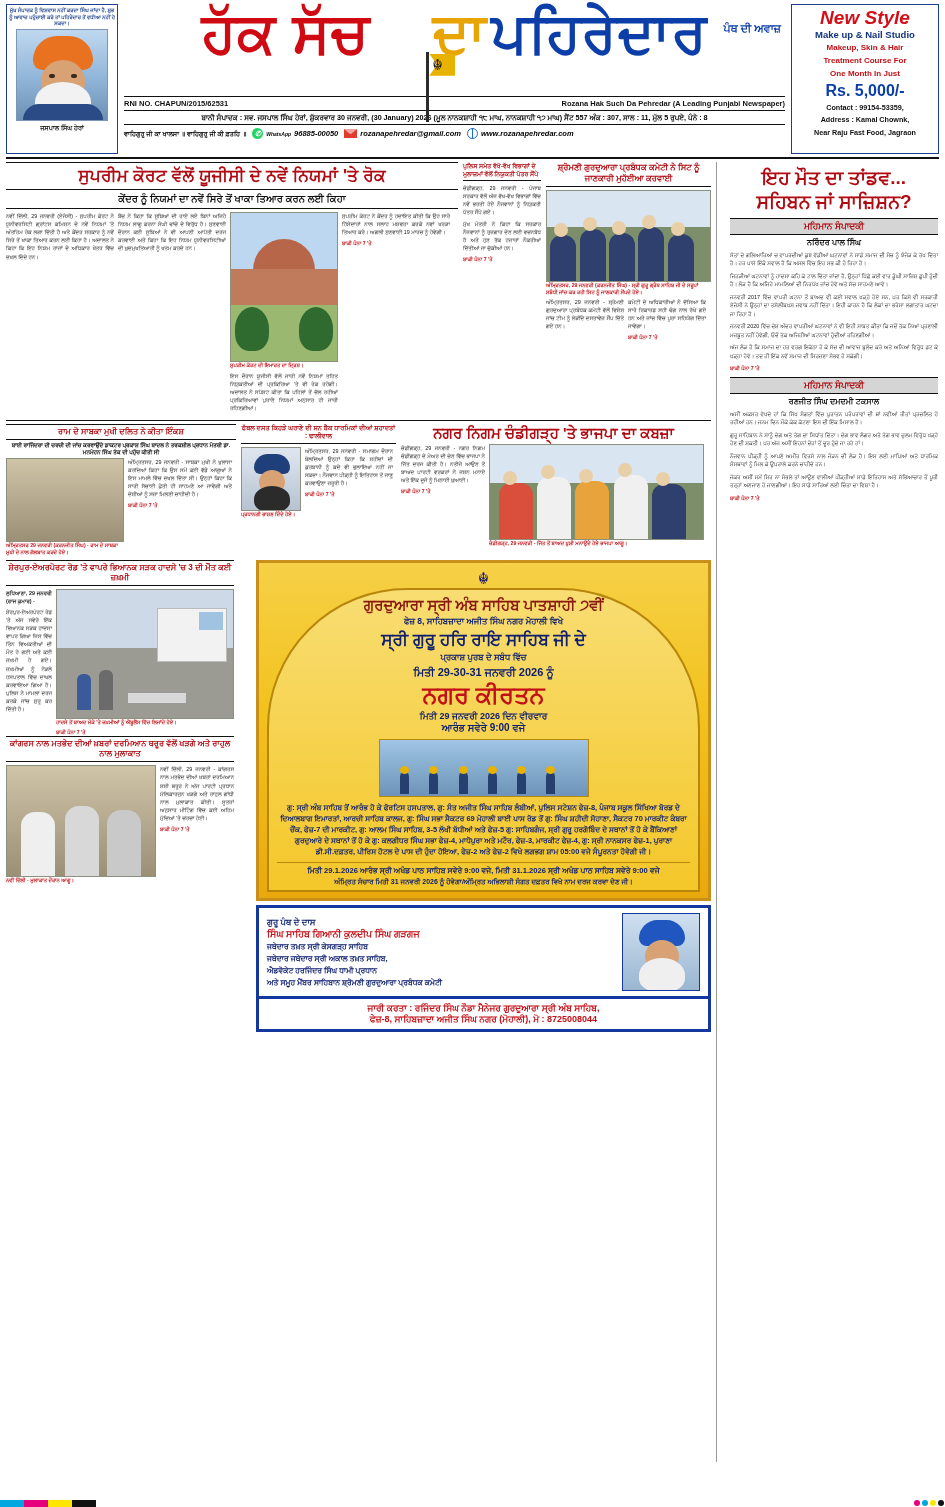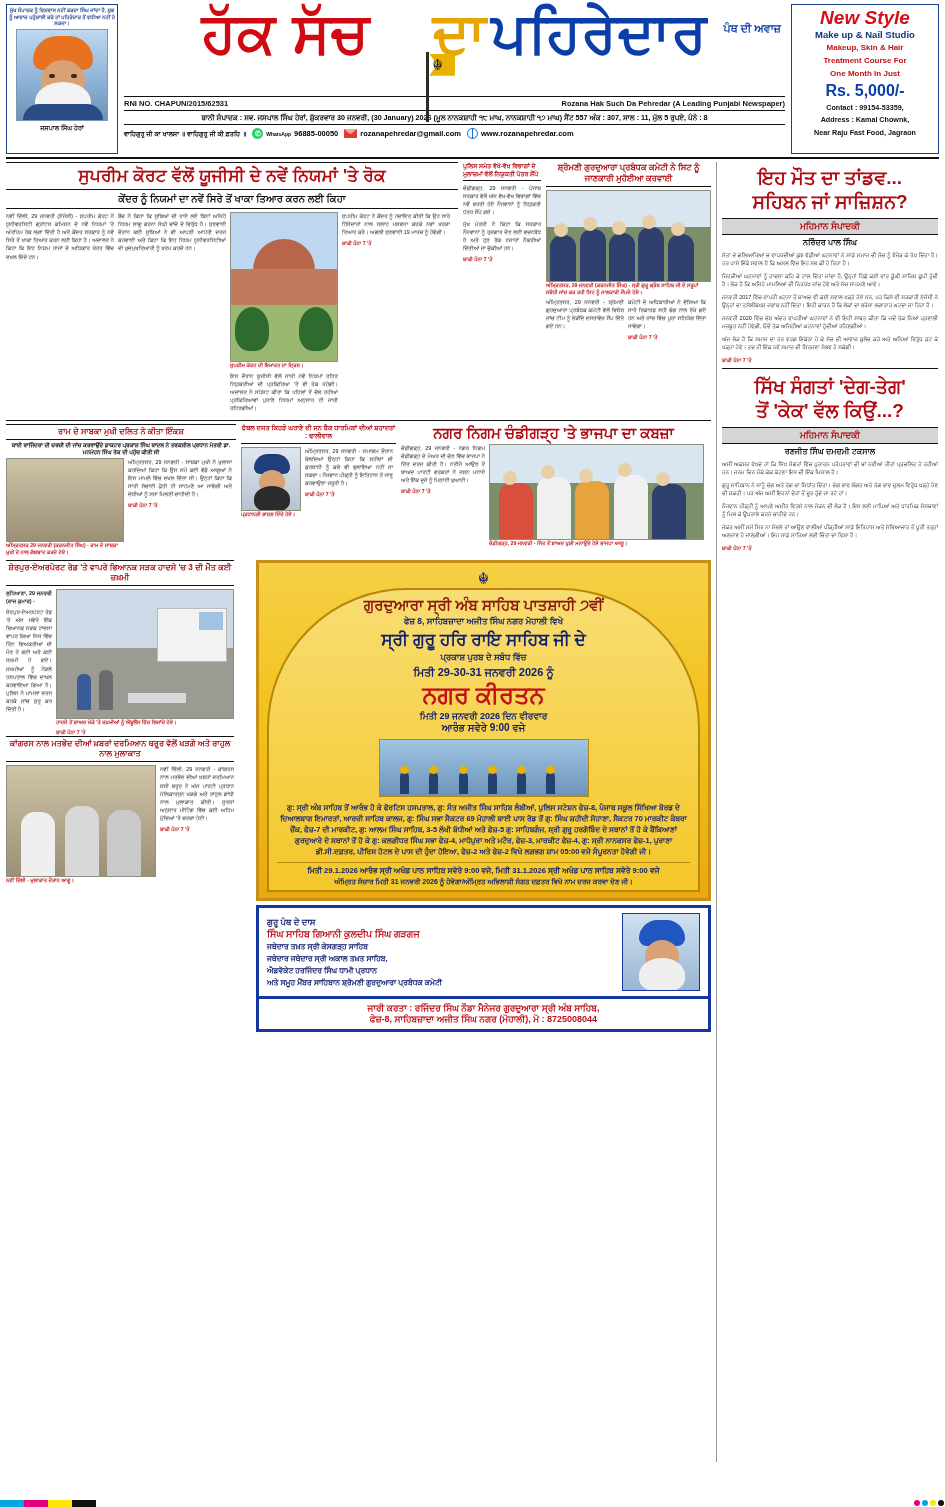--- a/index.html
+++ b/index.html
@@ -41,39 +41,39 @@
   .mh-title .blue { color:#0b3ea8; }
   .khanda-wrap { display:inline-block; vertical-align:middle; width:54px; position:relative; }
   .flag { position:relative; height:74px; width:54px; }
   .flag .pole { position:absolute; left:25px; top:4px; width:3px; height:70px; background:#2b2b2b; }
   .flag .cloth { position:absolute; left:28px; top:6px; width:26px; height:22px; background:#e8b200; clip-path:polygon(0 0,100% 0,100% 100%,0 100%,30% 50%); }
   .flag .khanda { position:absolute; left:31px; top:9px; font-size:15px; color:#1b1b1b; line-height:1;}
   .panth { position:absolute; right:4px; top:18px; font-size:11px; font-weight:bold; color:#0b3ea8; }
   .mh-sub1 { display:flex; justify-content:space-between; font-size:7.5px; font-weight:bold; color:#111; border-top:1px solid #111; padding-top:2px; }
   .mh-sub2 { font-size:7.2px; font-weight:bold; text-align:center; border-top:1px solid #111; border-bottom:1px solid #111; padding:2px 0; margin-top:2px; }
   .mh-sub3 { display:flex; align-items:center; gap:6px; font-size:7.5px; font-weight:bold; margin-top:3px; }
-  .mh-sub3 .seg { display:flex; align-items:center; gap:3px; }
+  .mh-sub3 .seg { display:flex; align-items:center; gap:3px;font-style:italic; }
   .wa { width:11px; height:11px; background:#25D366; border-radius:50%; color:#fff; font-size:7px; display:flex; align-items:center; justify-content:center; }
   .env { width:13px; height:9px; background:#e23b2e; position:relative; }
   .env:after { content:""; position:absolute; inset:0; border-top:5px solid #fff; border-left:6px solid transparent; border-right:6px solid transparent; opacity:.55;}
   .globe { width:11px; height:11px; border:1.4px solid #1a6fc4; border-radius:50%; position:relative;}
   .globe:after{content:"";position:absolute;left:4px;top:-1px;width:1.4px;height:11px;background:#1a6fc4;}
 
   .mh-right { width:148px; border:1px solid #1b3f8b; padding:3px 4px; text-align:center; }
   .ns-title { font-size:19px; font-weight:bold; color:#d40d17; font-style:italic; line-height:1; }
   .ns-sub { font-size:9.5px; font-weight:bold; color:#11357f; margin-top:2px; }
   .ns-line { font-size:8px; color:#c01017; font-weight:bold; margin-top:3px; line-height:1.25; }
   .ns-rs { font-size:16px; font-weight:bold; color:#0b3ea8; margin-top:3px; }
   .ns-contact { font-size:7.2px; font-weight:bold; color:#111; margin-top:3px; line-height:1.3; }
 
   
   .rule { border-top:2px solid #111; margin:3px 0; }
   .body-grid { display:flex; gap:5px; height:1300px; }
   .col-main { width:705px; }
-  .col-right { width:222px; border-left:1px solid #999; padding-left:5px; }
+  .col-right { width:222px; border-left:1px solid #999; padding-left:13px; }
   .lead-head {
     border-top:1px solid #111; border-bottom:1px solid #111;
     text-align:center; font-size:17px; font-weight:bold; color:#b00b12;
     padding:3px 0; letter-spacing:.2px;
   }
   .sub-head { text-align:center; font-size:10px; font-weight:bold; color:#111; padding:3px 0; border-bottom:1px solid #111;}
   .cols-4 { display:flex; gap:4px; margin-top:3px; }
   .tcol { font-size:5.4px; line-height:1.5; color:#1a1a1a; text-align:justify; }
   .tcol p { margin:0 0 3px 0; } 
   .photo-box { background:#cfd8c9; border:1px solid #8a927f; position:relative; overflow:hidden; }
@@ -451,24 +451,20 @@
       <div class="r-auth">ਨਰਿੰਦਰ ਪਾਲ ਸਿੰਘ</div>
       <div class="r-text">
         <p>ਸੱਤਾ ਦੇ ਗਲਿਆਰਿਆਂ ਚ ਵਾਪਰਦੀਆਂ ਕੁਝ ਵੱਡੀਆਂ ਘਟਨਾਵਾਂ ਨੇ ਸਾਡੇ ਸਮਾਜ ਦੀ ਸੋਚ ਨੂੰ ਝੰਜੋੜ ਕੇ ਰੱਖ ਦਿੱਤਾ ਹੈ। ਹਰ ਪਾਸੇ ਇੱਕੋ ਸਵਾਲ ਹੈ ਕਿ ਅਸਲ ਵਿੱਚ ਇਹ ਸਭ ਕੀ ਹੋ ਰਿਹਾ ਹੈ।</p>
         <p>ਜਿਹੜੀਆਂ ਘਟਨਾਵਾਂ ਨੂੰ ਹਾਦਸਾ ਕਹਿ ਕੇ ਟਾਲ ਦਿੱਤਾ ਜਾਂਦਾ ਹੈ, ਉਨ੍ਹਾਂ ਪਿੱਛੇ ਕਈ ਵਾਰ ਡੂੰਘੀ ਸਾਜ਼ਿਸ਼ ਛੁਪੀ ਹੁੰਦੀ ਹੈ। ਲੋੜ ਹੈ ਕਿ ਅਜਿਹੇ ਮਾਮਲਿਆਂ ਦੀ ਨਿਰਪੱਖ ਜਾਂਚ ਹੋਵੇ ਅਤੇ ਸੱਚ ਸਾਹਮਣੇ ਆਵੇ।</p>
         <p>ਜਨਵਰੀ 2017 ਵਿੱਚ ਵਾਪਰੀ ਘਟਨਾ ਤੋਂ ਬਾਅਦ ਵੀ ਕਈ ਸਵਾਲ ਖੜ੍ਹੇ ਹੋਏ ਸਨ, ਪਰ ਕਿਸੇ ਵੀ ਸਰਕਾਰੀ ਏਜੰਸੀ ਨੇ ਉਨ੍ਹਾਂ ਦਾ ਤਸੱਲੀਬਖਸ਼ ਜਵਾਬ ਨਹੀਂ ਦਿੱਤਾ। ਇਹੀ ਕਾਰਨ ਹੈ ਕਿ ਲੋਕਾਂ ਦਾ ਭਰੋਸਾ ਲਗਾਤਾਰ ਘਟਦਾ ਜਾ ਰਿਹਾ ਹੈ।</p>
         <p>ਜਨਵਰੀ 2020 ਵਿੱਚ ਦੇਸ਼ ਅੰਦਰ ਵਾਪਰੀਆਂ ਘਟਨਾਵਾਂ ਨੇ ਵੀ ਇਹੀ ਸਾਬਤ ਕੀਤਾ ਕਿ ਜਦੋਂ ਤੱਕ ਨਿਆਂ ਪ੍ਰਣਾਲੀ ਮਜ਼ਬੂਤ ਨਹੀਂ ਹੋਵੇਗੀ, ਓਦੋਂ ਤੱਕ ਅਜਿਹੀਆਂ ਘਟਨਾਵਾਂ ਹੁੰਦੀਆਂ ਰਹਿਣਗੀਆਂ।</p>
         <p>ਅੱਜ ਲੋੜ ਹੈ ਕਿ ਸਮਾਜ ਦਾ ਹਰ ਵਰਗ ਇਕੱਠਾ ਹੋ ਕੇ ਸੱਚ ਦੀ ਆਵਾਜ਼ ਬੁਲੰਦ ਕਰੇ ਅਤੇ ਅਨਿਆਂ ਵਿਰੁੱਧ ਡਟ ਕੇ ਖੜ੍ਹਾ ਹੋਵੇ। ਤਦ ਹੀ ਇੱਕ ਨਵੇਂ ਸਮਾਜ ਦੀ ਸਿਰਜਣਾ ਸੰਭਵ ਹੋ ਸਕੇਗੀ।</p>
         <p><span class="contd">ਬਾਕੀ ਪੰਨਾ 7 'ਤੇ</span></p>
       </div>
 
-      <div class="r-head" style="border-top:1px solid #111;padding-top:6px">
-        <div>ਸਿੱਖ ਸੰਗਤਾਂ 'ਦੇਗ-ਤੇਗ'</div>
-        <div>ਤੋਂ 'ਕੇਕ' ਵੱਲ ਕਿਉਂ...?</div>
-      </div>
       <div class="r-band">ਮਹਿਮਾਨ ਸੰਪਾਦਕੀ</div>
       <div class="r-auth">ਰਣਜੀਤ ਸਿੰਘ ਦਮਦਮੀ ਟਕਸਾਲ</div>
       <div class="r-text">
         <p>ਅਸੀਂ ਅਕਸਰ ਵੇਖਦੇ ਹਾਂ ਕਿ ਸਿੱਖ ਸੰਗਤਾਂ ਵਿੱਚ ਪੁਰਾਤਨ ਪਰੰਪਰਾਵਾਂ ਦੀ ਥਾਂ ਨਵੀਆਂ ਰੀਤਾਂ ਪ੍ਰਚਲਿਤ ਹੋ ਰਹੀਆਂ ਹਨ। ਜਨਮ ਦਿਨ ਮੌਕੇ ਕੇਕ ਕੱਟਣਾ ਇਸ ਦੀ ਇੱਕ ਮਿਸਾਲ ਹੈ।</p>
         <p>ਗੁਰੂ ਸਾਹਿਬਾਨ ਨੇ ਸਾਨੂੰ ਦੇਗ ਅਤੇ ਤੇਗ ਦਾ ਸਿਧਾਂਤ ਦਿੱਤਾ। ਦੇਗ ਭਾਵ ਲੰਗਰ ਅਤੇ ਤੇਗ ਭਾਵ ਜ਼ੁਲਮ ਵਿਰੁੱਧ ਖੜ੍ਹੇ ਹੋਣ ਦੀ ਸ਼ਕਤੀ। ਪਰ ਅੱਜ ਅਸੀਂ ਇਹਨਾਂ ਦੋਹਾਂ ਤੋਂ ਦੂਰ ਹੁੰਦੇ ਜਾ ਰਹੇ ਹਾਂ।</p>
         <p>ਨੌਜਵਾਨ ਪੀੜ੍ਹੀ ਨੂੰ ਆਪਣੇ ਅਮੀਰ ਵਿਰਸੇ ਨਾਲ ਜੋੜਨ ਦੀ ਲੋੜ ਹੈ। ਇਸ ਲਈ ਮਾਪਿਆਂ ਅਤੇ ਧਾਰਮਿਕ ਸੰਸਥਾਵਾਂ ਨੂੰ ਮਿਲ ਕੇ ਉਪਰਾਲੇ ਕਰਨੇ ਚਾਹੀਦੇ ਹਨ।</p>
         <p>ਜੇਕਰ ਅਸੀਂ ਸਮੇਂ ਸਿਰ ਨਾ ਸੰਭਲੇ ਤਾਂ ਆਉਣ ਵਾਲੀਆਂ ਪੀੜ੍ਹੀਆਂ ਸਾਡੇ ਇਤਿਹਾਸ ਅਤੇ ਸੱਭਿਆਚਾਰ ਤੋਂ ਪੂਰੀ ਤਰ੍ਹਾਂ ਅਣਜਾਣ ਹੋ ਜਾਣਗੀਆਂ। ਇਹ ਸਾਡੇ ਸਾਰਿਆਂ ਲਈ ਚਿੰਤਾ ਦਾ ਵਿਸ਼ਾ ਹੈ।</p>
         <p><span class="contd">ਬਾਕੀ ਪੰਨਾ 7 'ਤੇ</span></p>
       </div>
     </div>

